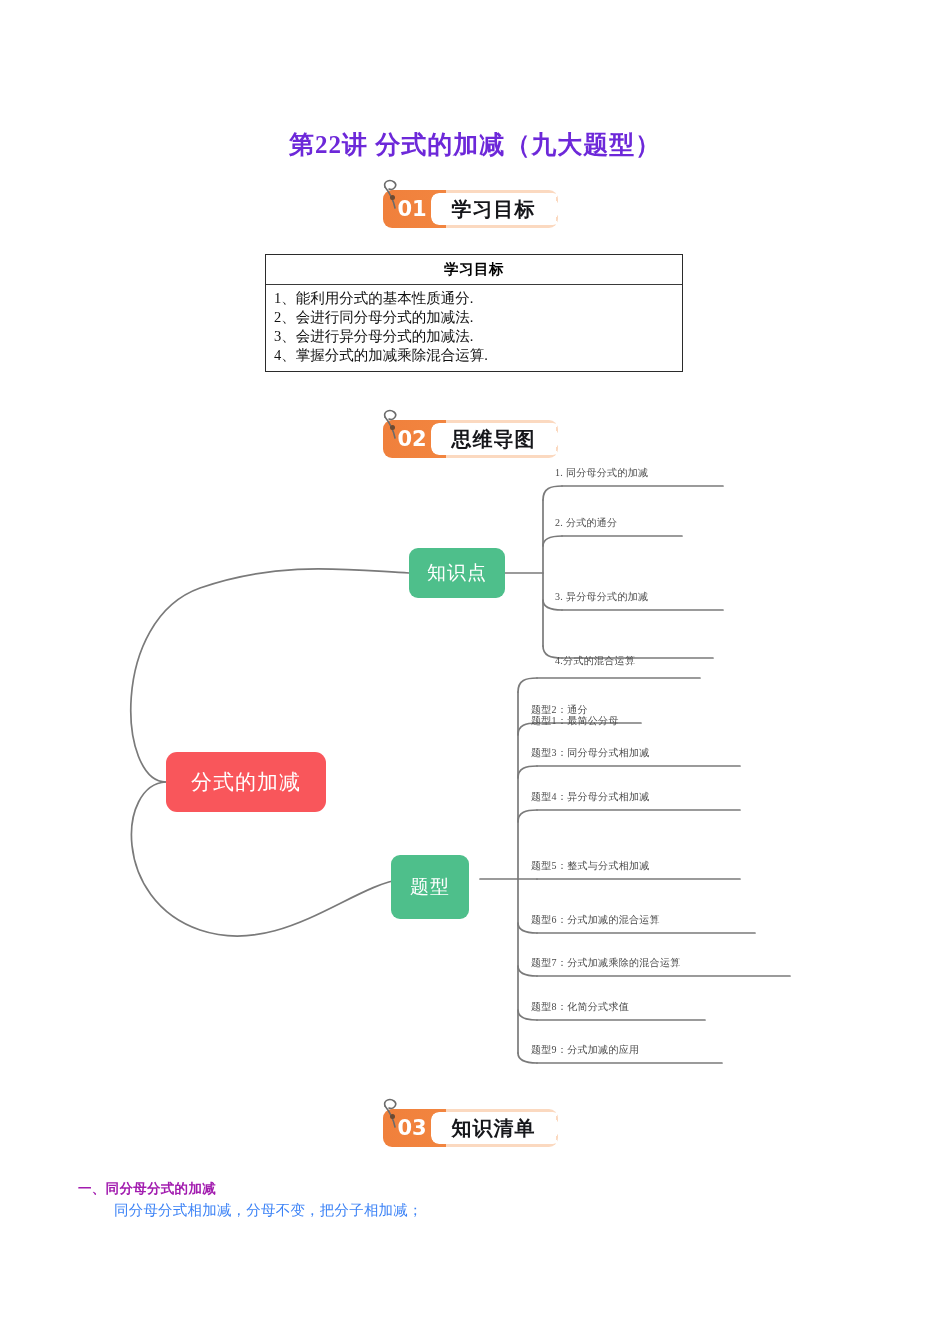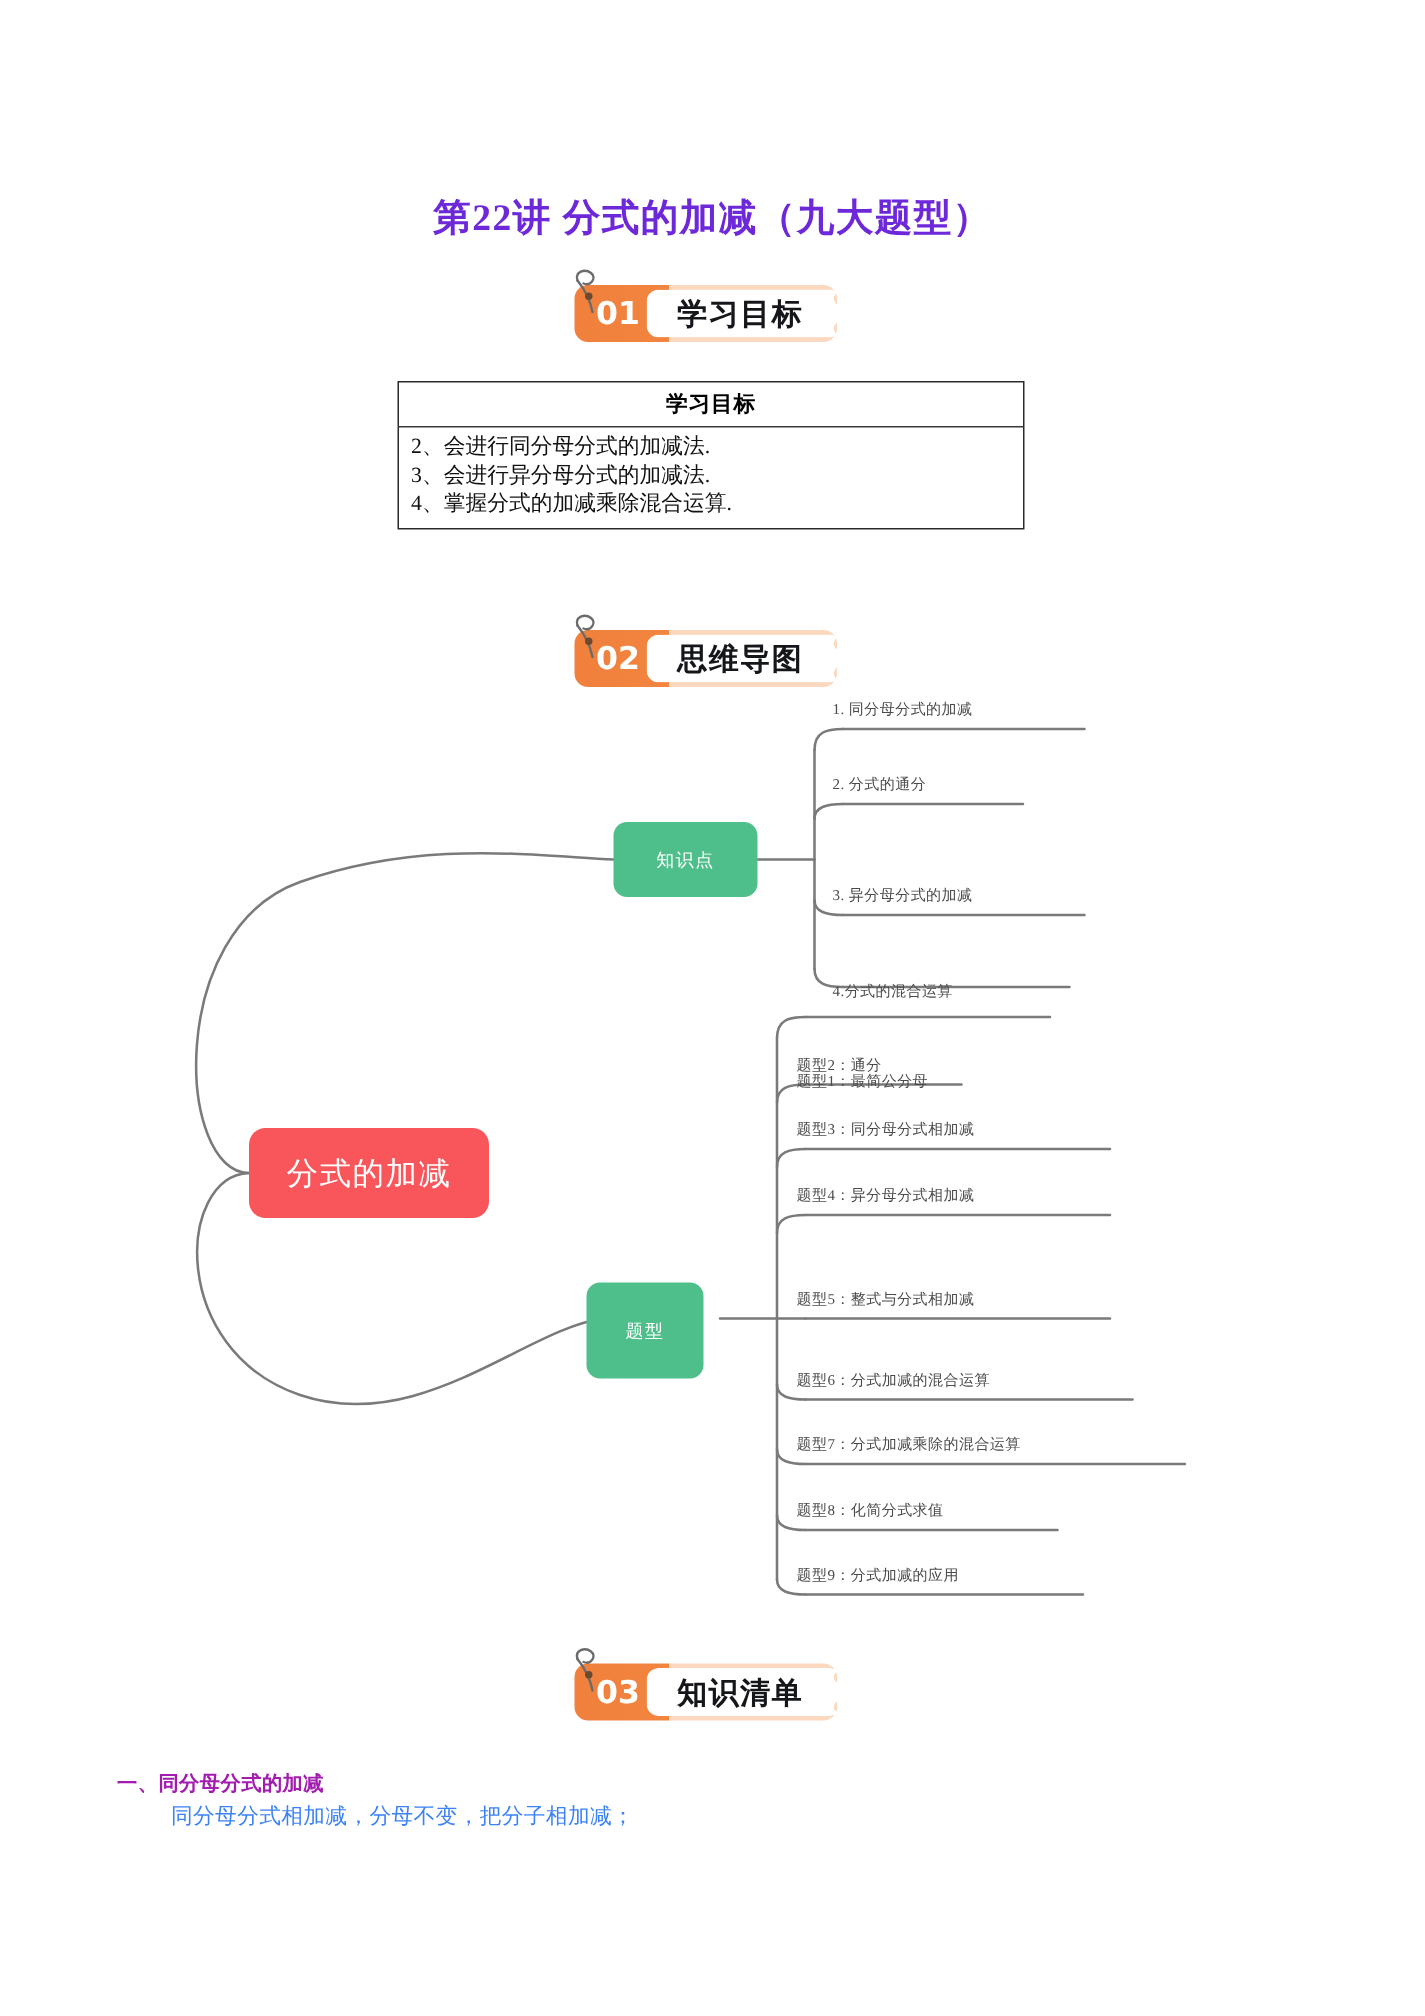--- a/index.html
+++ b/index.html
@@ -165,21 +165,21 @@
     background: #F9565B;
     font-size: 21px;
     left: 166px;
     top: 282px;
     width: 160px;
     height: 60px;
     border-radius: 11px;
   }
   .node-green {
     background: #4EBF8B;
-    font-size: 12px;
+    font-size: 19px;
   }
   .node-kp { left: 409px; top: 78px; width: 96px; height: 50px; }
   .node-tx { left: 391px; top: 385px; width: 78px; height: 64px; }
 
   .leaf {
     position: absolute;
     font-family: Liberation Serif, serif;
     font-size: 10px;
     color: #4b4b4b;
     white-space: nowrap;
@@ -222,20 +222,21 @@
     <path d="M12 9 C 10 3, 17 1, 21 4 C 25 7, 21 13, 16 11" stroke="#6b6b6b" stroke-width="1.6" fill="none" stroke-linecap="round"></path>
   </svg>
   <div class="dot"></div>
   <div class="num">01</div>
   <div class="btxt">学习目标</div>
 </div>
 
 <div class="obj-table">
   <div class="obj-head">学习目标</div>
   <div class="obj-body">
+    <div>1、能利用分式的基本性质通分.</div>
     <div>2、会进行同分母分式的加减法.</div>
     <div>3、会进行异分母分式的加减法.</div>
     <div>4、掌握分式的加减乘除混合运算.</div>
   </div>
 </div>
 
 <div class="badge" style="left:373px; top:412px;">
   <div class="plate-soft"></div>
   <div class="ticket"></div>
   <svg class="sprout" viewBox="0 0 44 34">

